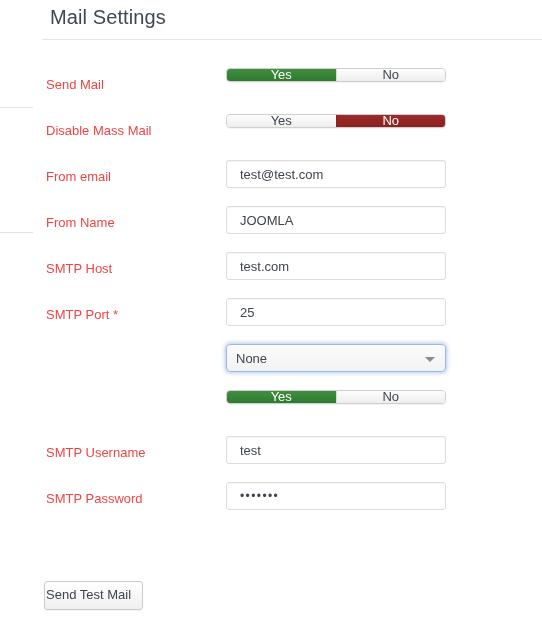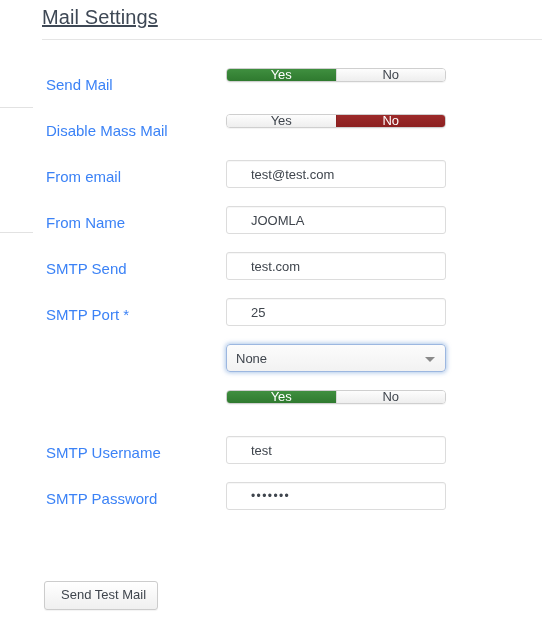--- a/index.html
+++ b/index.html
@@ -31,30 +31,29 @@
     width: 33px;
     height: 1px;
     background: #e2e2e2;
   }
   .edge-rule.r1 { top: 107px; }
   .edge-rule.r2 { top: 232px; }
 
   
   .page-title {
     position: absolute;
-    left: 42px;
+    left: 50px;
     top: 3px;
     font-size: 20px;
     font-weight: normal;
     color: #3e4855;
     letter-spacing: 0.1px;
     line-height: 28px;
     margin: 0;
     white-space: nowrap;
-    text-decoration: underline;
   }
   .title-rule {
     position: absolute;
     left: 42px;
     top: 39px;
     right: 0;
     height: 1px;
     background: #e5e5e5;
   }
 
@@ -66,37 +65,37 @@
     width: 542px;
   }
   .form-row {
     position: relative;
     height: 46px;
   }
   .row-label {
     position: absolute;
     left: 46px;
     top: 15px;
-    font-size: 15px;
+    font-size: 13px;
     line-height: 16px;
-    color: #3b82f6;
+    color: #ef4444;
     white-space: nowrap;
   }
   .row-control {
     position: absolute;
     left: 226px;
     top: 6px;
   }
 
   
   .text-input {
     box-sizing: border-box;
     width: 220px;
     height: 28px;
-    padding: 4px 24px;
+    padding: 4px 13px;
     font-family: "Liberation Sans", sans-serif;
     font-size: 13px;
     line-height: 18px;
     color: #3f454d;
     background: #ffffff;
     border: 1px solid #dcdcdc;
     border-radius: 3px;
     outline: none;
     box-shadow: inset 0 1px 1px rgba(0,0,0,0.035);
   }
@@ -180,21 +179,21 @@
   }
 
   
   .footer {
     position: absolute;
     left: 44px;
     top: 581px;
   }
   .btn {
     display: inline-block;
-    padding: 5px 11px 6px 16px;
+    padding: 5px 11px 6px 1px;
     font-family: "Liberation Sans", sans-serif;
     font-size: 13px;
     line-height: 16px;
     color: #3f454d;
     background: linear-gradient(to bottom, #ffffff 0%, #f0f0f0 100%);
     border: 1px solid #cccccc;
     border-radius: 3px;
     box-shadow: 0 1px 1px rgba(0,0,0,0.05);
     cursor: pointer;
     white-space: nowrap;
@@ -232,21 +231,21 @@
       </div>
       <div class="form-row">
         <div class="row-label">From email</div>
         <div class="row-control"><input type="text" class="text-input" value="test@test.com" style=""></div>
       </div>
       <div class="form-row">
         <div class="row-label">From Name</div>
         <div class="row-control"><input type="text" class="text-input" value="JOOMLA" style=""></div>
       </div>
       <div class="form-row">
-        <div class="row-label">SMTP Send</div>
+        <div class="row-label">SMTP Host</div>
         <div class="row-control"><input type="text" class="text-input" value="test.com" style=""></div>
       </div>
       <div class="form-row">
         <div class="row-label">SMTP Port *</div>
         <div class="row-control"><input type="text" class="text-input" value="25" style=""></div>
       </div>
       <div class="form-row">
         <div class="row-control">
           <div class="select-wrap focused">
             <span class="select-value">None</span>

